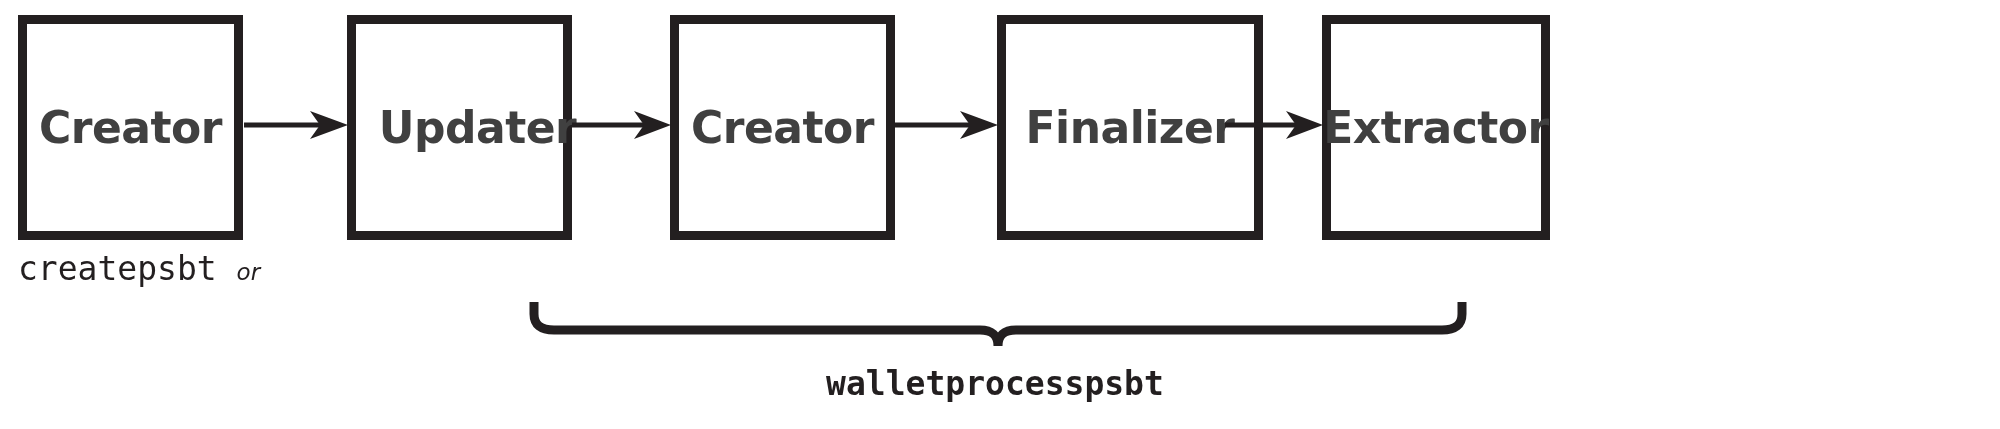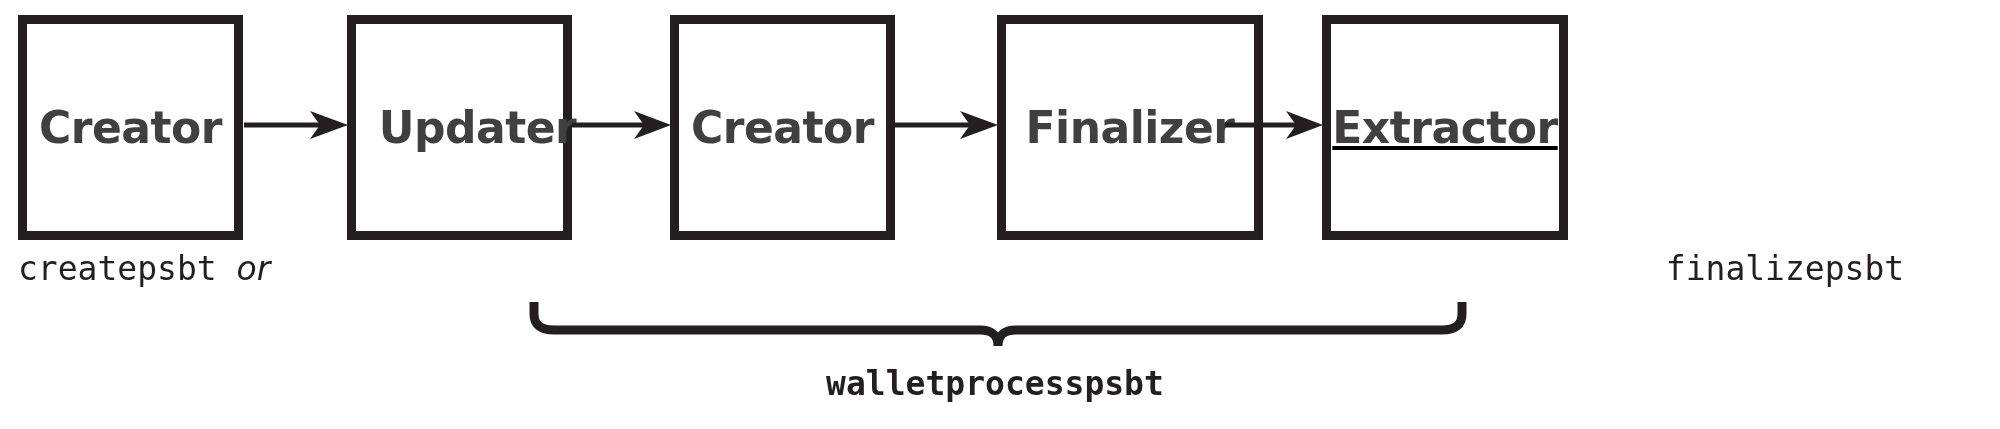--- a/index.html
+++ b/index.html
@@ -45,21 +45,21 @@
     position: absolute;
     font-family: "DejaVu Sans Mono", monospace;
     font-size: 33px;
     color: #231f20;
     line-height: 1.28;
     white-space: nowrap;
   }
   .caption .it {
     font-family: "DejaVu Sans", sans-serif;
     font-style: italic;
-    font-size: 33px;
+    font-size: 23px;
   }
   .caption-left {
     left: 18px;
     top: 248px;
     text-align: left;
     font-weight: 500;
   }
   .caption-right {
     left: 1590px;
     width: 390px;
@@ -96,21 +96,21 @@
   </div>
 
   <div class="node-box" style="left:670px; top:15px; width:225px; height:225px;">
     <span class="node-label">Creator</span>
   </div>
 
   <div class="node-box" style="left:997px; top:15px; width:266px; height:225px;">
     <span class="node-label">Finalizer</span>
   </div>
 
-  <div class="node-box" style="left:1322px; top:15px; width:246px; height:225px;text-decoration:underline;">
+  <div class="node-box" style="left:1322px; top:15px; width:228px; height:225px;">
     <span class="node-label">Extractor</span>
   </div>
 
   <div class="arrow" style="left:244px; width:104px;">
     <svg width="104" height="40" viewBox="0 0 104 40">
       <line x1="0" y1="20" x2="78" y2="20" stroke="#231f20" stroke-width="5"></line>
       <polygon points="104,20 66,6 76,20 66,34" fill="#231f20"></polygon>
     </svg>
   </div>
 
@@ -148,15 +148,14 @@
                L 934 0" fill="none" stroke="#231f20" stroke-width="9" stroke-linecap="butt" stroke-linejoin="miter"></path>
     </svg>
   </div>
 
   <div class="caption caption-left">
     <div><span>createpsbt</span> <span class="it">or</span></div>
   </div>
 
   <div class="caption caption-brace">walletprocesspsbt</div>
 
-  <div class="caption caption-right">finalizepsbt</div>
 
 </div>
 
 </body></html>

